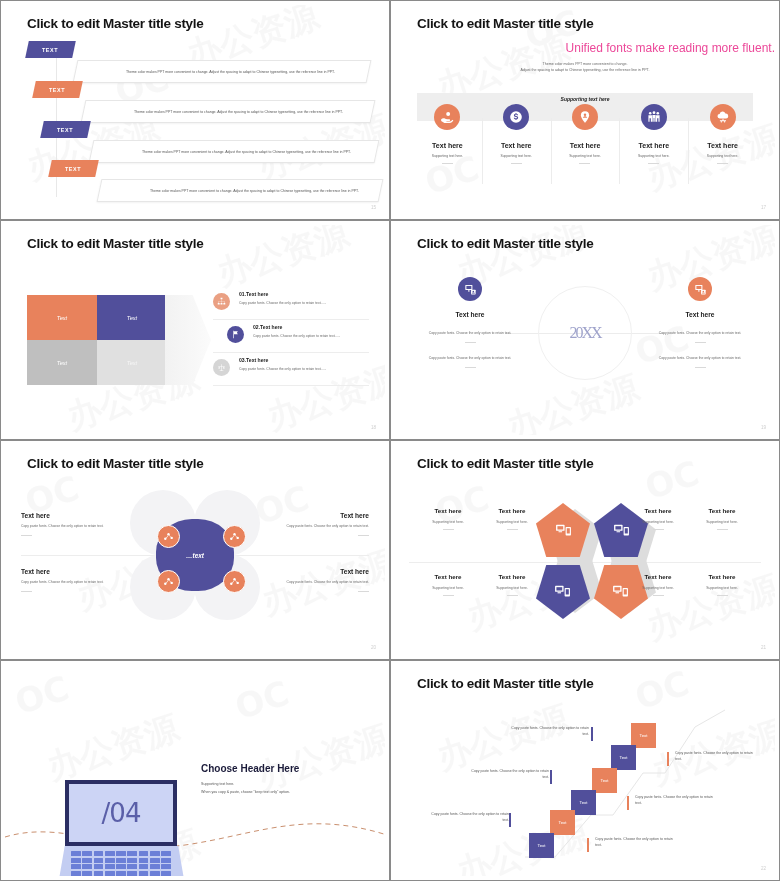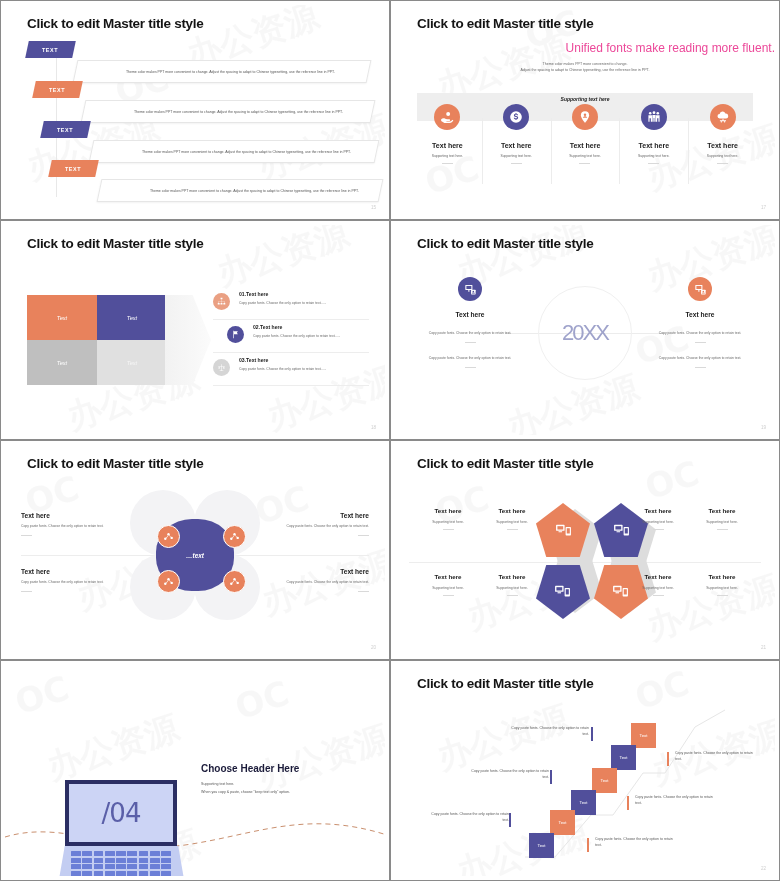--- a/index.html
+++ b/index.html
@@ -42,21 +42,21 @@
   .s3item{position:relative;min-height:28px;border-bottom:1px solid #ededed;margin-bottom:4px;padding-left:26px;}
   .s3item.ind{padding-left:40px;}
   .s3ic{position:absolute;left:0;top:2px;width:17px;height:17px;border-radius:50%;display:flex;align-items:center;justify-content:center;}
   .s3item.ind .s3ic{left:14px;}
   .s3ic svg{width:9px;height:9px;fill:#fff;}
   .s3h{font-size:5.1px;font-weight:bold;color:#1b1b1b;}
   .s3p{font-size:3.4px;color:#6a6a6a;margin-top:4px;}
 
   
   .s4circ{position:absolute;left:50%;top:108px;transform:translate(-50%,-50%);width:92px;height:92px;border-radius:50%;border:1px solid #f0f0f0;}
-  .s4year{position:absolute;left:50%;top:108px;transform:translate(-50%,-50%);font-size:22px;color:#9fa3cb;letter-spacing:-2px;font-family:Liberation Sans, sans-serif;}
+  .s4year{position:absolute;left:50%;top:108px;transform:translate(-50%,-50%);font-size:16px;color:#9fa3cb;letter-spacing:-2px;font-family:Liberation Serif, serif;}
   .s4line{position:absolute;top:108px;height:1px;background:#ececec;}
   .s4side{position:absolute;top:52px;width:118px;}
   .s4ic{width:24px;height:24px;border-radius:50%;display:flex;align-items:center;justify-content:center;margin:0 auto;}
   .s4ic svg{width:13px;height:13px;fill:#fff;}
   .s4t{font-size:6.6px;font-weight:bold;color:#1b1b1b;text-align:center;margin-top:10px;}
   .s4p{font-size:3.4px;color:#6a6a6a;text-align:center;line-height:1.7;margin-top:13px;}
 
   
   .s5blobs{position:absolute;left:50%;top:110px;transform:translate(-50%,-50%);width:150px;height:130px;}
   .s5blobs i{position:absolute;background:#f3f3f5;border-radius:50%;}

